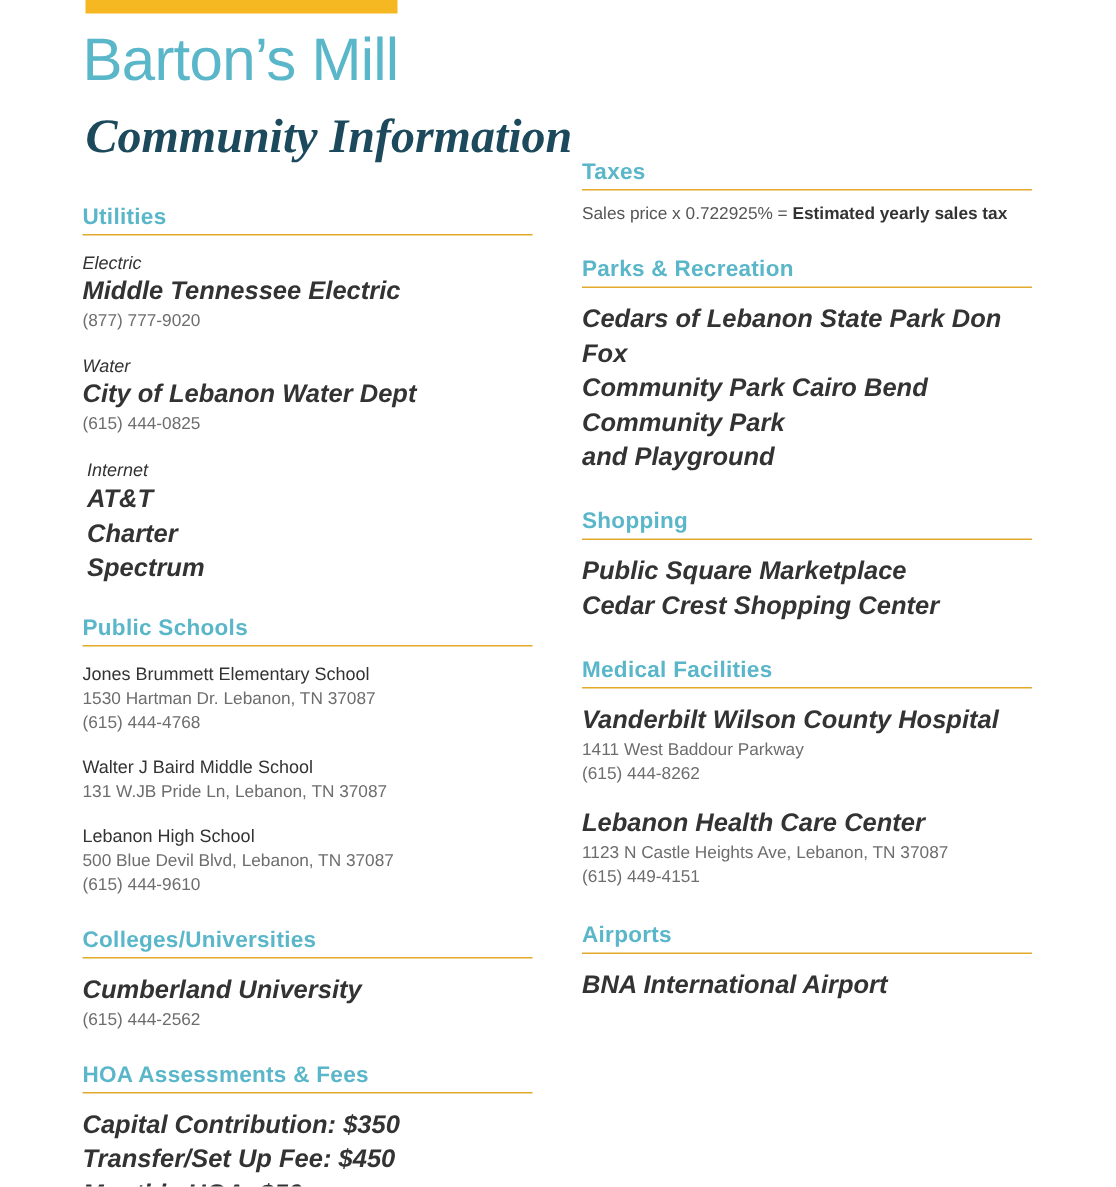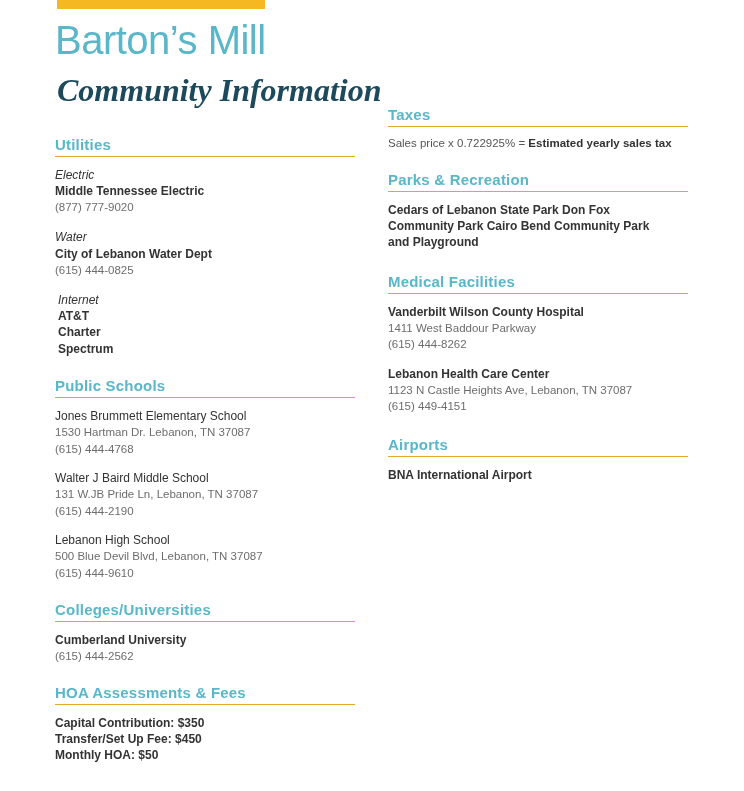--- a/index.html
+++ b/index.html
@@ -71,23 +71,24 @@
     border: none;
     border-top: 1px solid #e3a92a;
     margin: 0 0 10px 0;
     height: 0;
   }
   .block {
     margin-bottom: 14px;
   }
   .bold {
     font-weight: bold;
-    font-size: 12px;
+    font-size: 17px;
     color: #333333;
     line-height: 1.35;
+    font-style: italic;
   }
   .ital {
     font-style: italic;
     font-size: 12px;
     color: #333333;
     line-height: 1.35;
   }
   .plain {
     font-size: 11.5px;
     color: #6d6d6d;
@@ -164,21 +165,20 @@
 
       <div class="school">
         <div class="name">Jones Brummett Elementary School</div>
         <div class="tiny">1530 Hartman Dr. Lebanon, TN 37087</div>
         <div class="tiny">(615) 444-4768</div>
       </div>
 
       <div class="school">
         <div class="name">Walter J Baird Middle School</div>
         <div class="tiny">131 W.JB Pride Ln, Lebanon, TN 37087</div>
-        <div class="tiny">(615) 444-2190</div>
       </div>
 
       <div class="school">
         <div class="name">Lebanon High School</div>
         <div class="tiny">500 Blue Devil Blvd, Lebanon, TN 37087</div>
         <div class="tiny">(615) 444-9610</div>
       </div>
     </div>
 
     <div class="sec">
@@ -209,20 +209,26 @@
     </div>
 
     <div class="sec-right">
       <div class="sec-head">Parks &amp; Recreation</div>
       <hr class="rule">
       <div class="bold">Cedars of Lebanon State Park Don Fox</div>
       <div class="bold">Community Park Cairo Bend Community Park</div>
       <div class="bold">and Playground</div>
     </div>
 
+    <div class="sec-right">
+      <div class="sec-head">Shopping</div>
+      <hr class="rule">
+      <div class="bold">Public Square Marketplace</div>
+      <div class="bold">Cedar Crest Shopping Center</div>
+    </div>
 
     <div class="sec-right">
       <div class="sec-head">Medical Facilities</div>
       <hr class="rule">
       <div class="block">
         <div class="bold">Vanderbilt Wilson County Hospital</div>
         <div class="tiny">1411 West Baddour Parkway</div>
         <div class="tiny">(615) 444-8262</div>
       </div>
       <div class="block">

